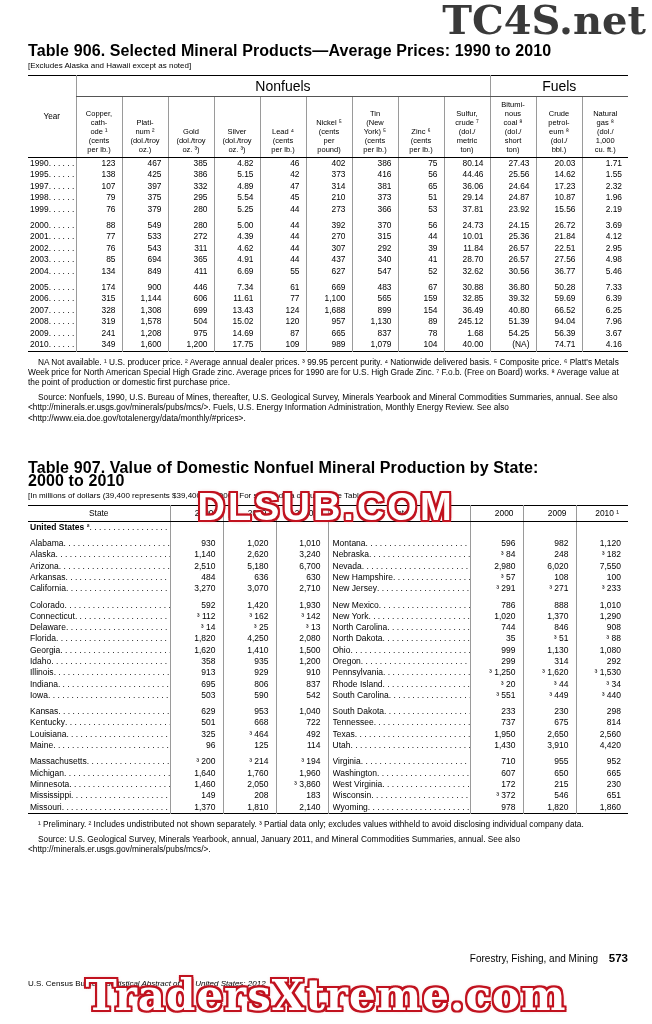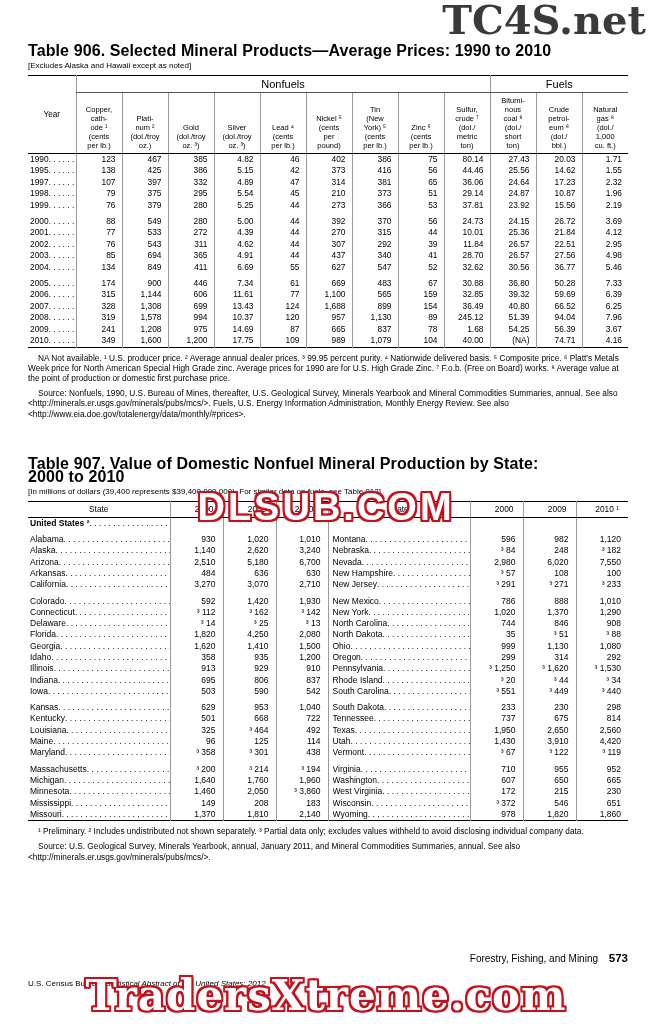--- a/index.html
+++ b/index.html
@@ -20,21 +20,21 @@
   .lbl { white-space: nowrap; }
   .dots { flex: 1 1 auto; overflow: hidden; white-space: nowrap; }
   .dots::after { content: ". . . . . . . . . . . . . . . . . . . . . . . . . . . . . . . . . . . . . . . ."; }
 
   
   .t906 {
     border-collapse: collapse; table-layout: fixed; width: 600px; margin-top: 5px;
     border-top: 1px solid #000; border-bottom: 1px solid #000;
   }
   .t906 th { font-weight: normal; }
-  .t906 .grp { border-left: 1px solid #9a9a9a; border-bottom: 1px solid #555; font-size: 11px; padding: 2px 12px; text-align: center; }
+  .t906 .grp { border-left: 1px solid #9a9a9a; border-bottom: 1px solid #555; font-size: 14px; padding: 2px 12px; text-align: center; }
   .t906 .yearhead { font-size: 8.2px; vertical-align: middle; text-align: center; border-bottom: 1px solid #000; }
   .t906 .colhead {
     border-left: 1px solid #9a9a9a; border-bottom: 1px solid #000;
     font-size: 7.5px; line-height: 9px; vertical-align: bottom; text-align: center;
     white-space: pre-line; padding: 3px 1px 3px;
   }
   .t906 .num { border-left: 1px solid #9a9a9a; text-align: right; padding: 0 6px 0 0; font-size: 8.4px; height: 11.4px; line-height: 11.4px; }
   .t906 .ycell { font-size: 8.4px; height: 11.4px; line-height: 11.4px; padding: 0 1px 0 2px; margin-top: 24px; }
   .t906 tr.gstart td { padding-top: 5px; }
 
@@ -439,22 +439,22 @@
         </tr>
         <tr>
           <td class="ycell">
             <div class="leader">
               <span class="lbl">2008</span>
               <span class="dots"></span>
             </div>
           </td>
           <td class="num">319</td>
           <td class="num">1,578</td>
-          <td class="num">994</td>
-          <td class="num">10.37</td>
+          <td class="num">504</td>
+          <td class="num">15.02</td>
           <td class="num">120</td>
           <td class="num">957</td>
           <td class="num">1,130</td>
           <td class="num">89</td>
           <td class="num">245.12</td>
           <td class="num">51.39</td>
           <td class="num">94.04</td>
           <td class="num">7.96</td>
         </tr>
         <tr>
@@ -901,40 +901,20 @@
           <td class="scell">
             <div class="leader">
               <span class="lbl">Utah</span>
               <span class="dots"></span>
             </div>
           </td>
           <td class="num">1,430</td>
           <td class="num">3,910</td>
           <td class="num">4,420</td>
         </tr>
-        <tr>
-          <td class="scell">
-            <div class="leader">
-              <span class="lbl">Maryland</span>
-              <span class="dots"></span>
-            </div>
-          </td>
-          <td class="num">³ 358</td>
-          <td class="num">³ 301</td>
-          <td class="num">438</td>
-          <td class="scell">
-            <div class="leader">
-              <span class="lbl">Vermont</span>
-              <span class="dots"></span>
-            </div>
-          </td>
-          <td class="num">³ 67</td>
-          <td class="num">³ 122</td>
-          <td class="num">³ 119</td>
-        </tr>
         <tr class="gstart">
           <td class="scell">
             <div class="leader">
               <span class="lbl">Massachusetts</span>
               <span class="dots"></span>
             </div>
           </td>
           <td class="num">³ 200</td>
           <td class="num">³ 214</td>
           <td class="num">³ 194</td>

